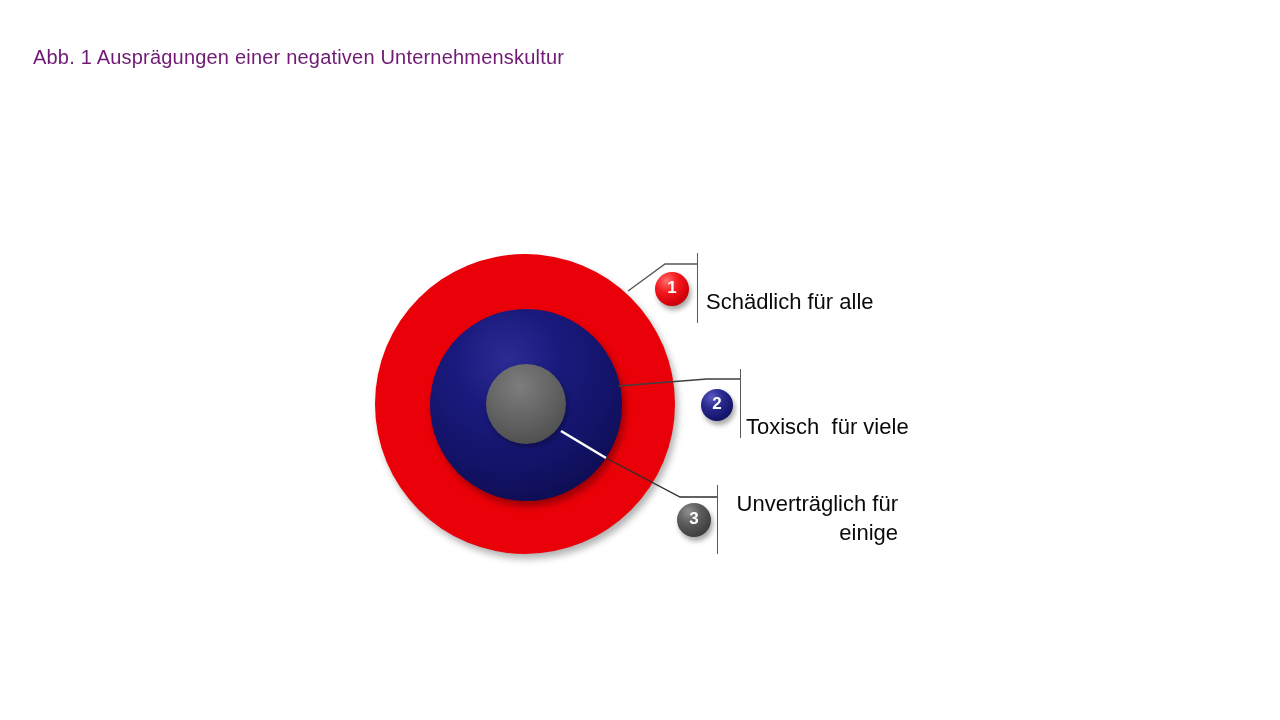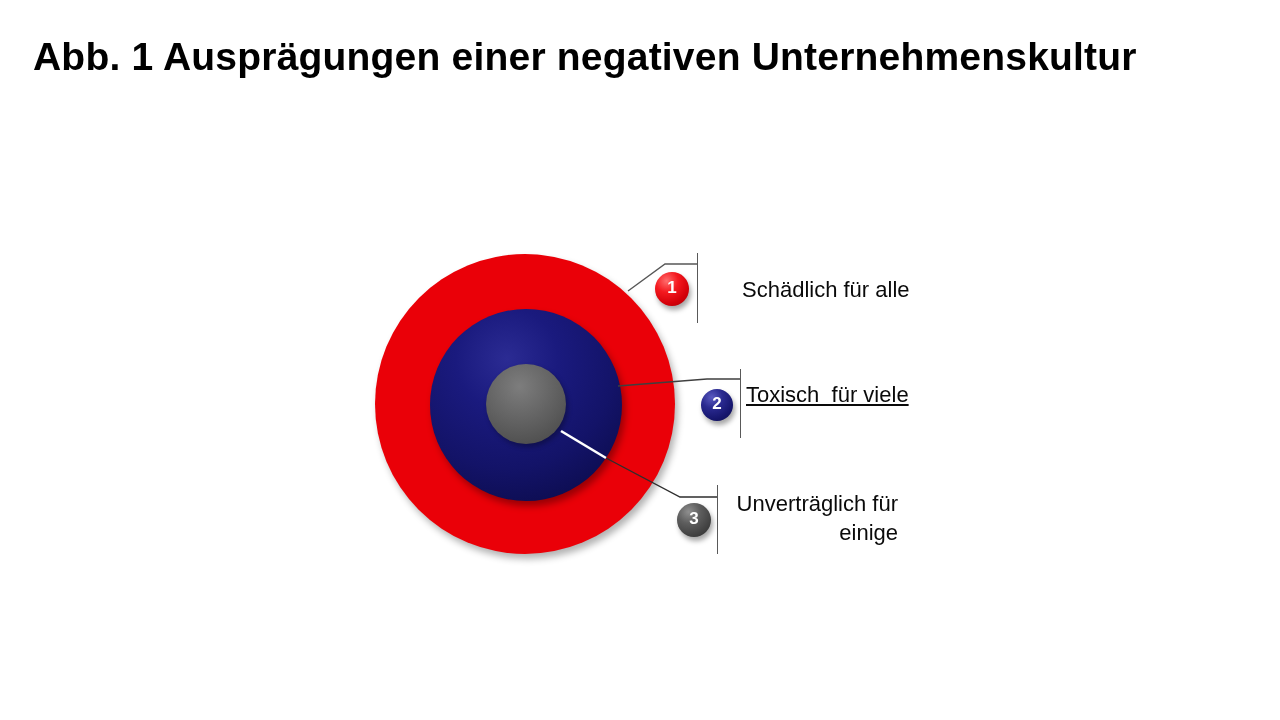--- a/index.html
+++ b/index.html
@@ -23,24 +23,24 @@
     height: 720px;
     background: #ffffff;
   }
 
   
   #slide-title {
     position: absolute;
     left: 33px;
     top: 37px;
     width: 1100px;
-    font-size: 39px;
+    font-size: 20px;
     line-height: 40px;
-    color: #000000;
-    font-weight: 700;
+    color: #701a75;
+    font-weight: 400;
     letter-spacing: 0.2px;
     white-space: nowrap;
   }
 
   
   #diagram {
     position: absolute;
     left: 0;
     top: 0;
     width: 1280px;
@@ -155,28 +155,26 @@
   .callout-text {
     position: absolute;
     font-size: 22px;
     line-height: 29px;
     color: #0a0a0a;
     white-space: pre;
   }
 
   #text-1 {
     left: 706px;
-    top: 275px;
-    margin-left: 36px;
+    top: 287px;
   }
 
   #text-2 {
     left: 746px;
-    top: 380px;
-    text-decoration: underline;
+    top: 412px;
   }
 
   #text-3 {
     left: 718px;
     top: 489px;
     width: 180px;
     text-align: right;
     white-space: normal;
   }
 </style>

